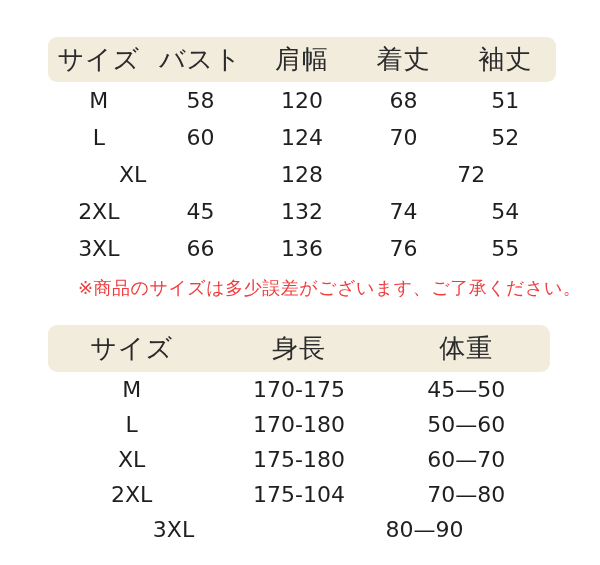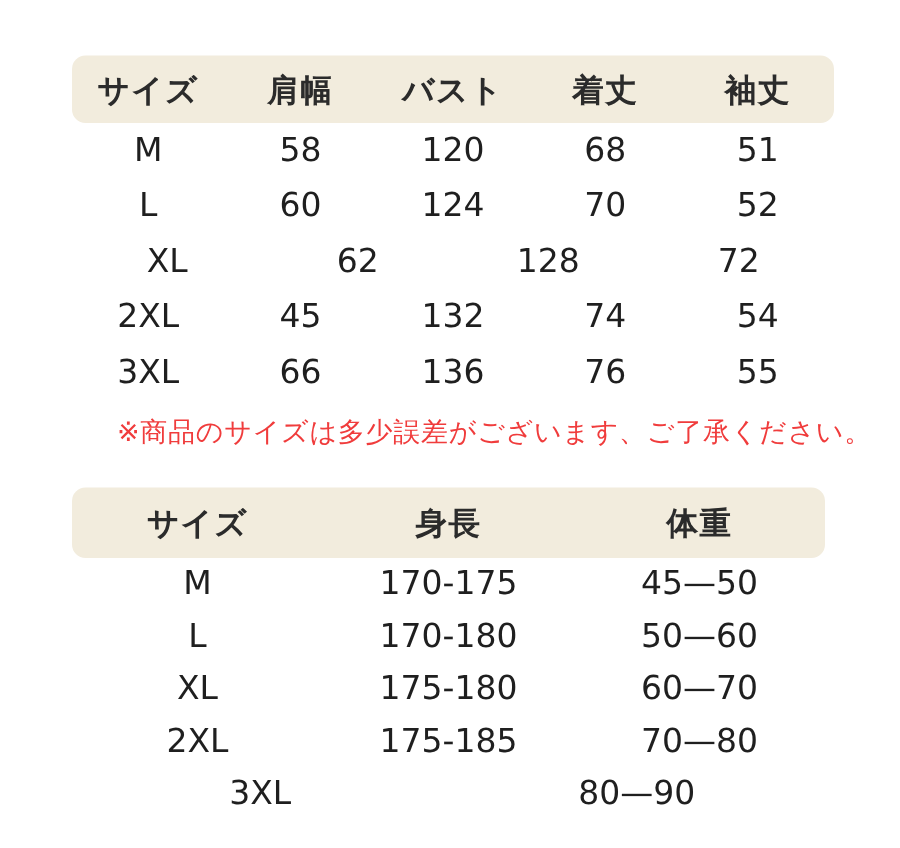--- a/index.html
+++ b/index.html
@@ -28,22 +28,22 @@
   .tbl-1 .row { height: 37px; }
   .tbl-2 .row { height: 35px; }
   .tbl-1 .row:first-of-type { margin-top: 3px; }
   .tbl-2 .row:first-of-type { margin-top: 4px; }
   .cell {
     flex: 1;
     text-align: center;
     white-space: nowrap;
   }
   .hdr-bar .cell {
-    font-size: 21px;
-    font-weight: 700;
+    font-size: 26px;
+    font-weight: 400;
     letter-spacing: 1px;
     color: var(--text, #2b2b2b);
   }
   .row .cell {
     font-size: 22px;
     font-weight: 500;
     color: #1f1f1f;
   }
   .note {
     position: absolute;
@@ -57,42 +57,41 @@
   }
 </style>
 </head>
 <body>
 
 <div class="page">
 
   <div class="tbl tbl-1">
     <div class="hdr-bar">
       <div class="cell">サイズ</div>
+      <div class="cell">バスト</div>
       <div class="cell">肩幅</div>
-      <div class="cell">バスト</div>
       <div class="cell">着丈</div>
       <div class="cell">袖丈</div>
     </div>
     <div class="row">
       <div class="cell">M</div>
       <div class="cell">58</div>
       <div class="cell">120</div>
       <div class="cell">68</div>
       <div class="cell">51</div>
     </div>
     <div class="row">
       <div class="cell">L</div>
       <div class="cell">60</div>
       <div class="cell">124</div>
       <div class="cell">70</div>
       <div class="cell">52</div>
     </div>
     <div class="row">
       <div class="cell">XL</div>
-      <div class="cell">62</div>
       <div class="cell">128</div>
       <div class="cell">72</div>
     </div>
     <div class="row">
       <div class="cell">2XL</div>
       <div class="cell">45</div>
       <div class="cell">132</div>
       <div class="cell">74</div>
       <div class="cell">54</div>
     </div>
@@ -123,21 +122,21 @@
       <div class="cell">170-180</div>
       <div class="cell">50—60</div>
     </div>
     <div class="row">
       <div class="cell">XL</div>
       <div class="cell">175-180</div>
       <div class="cell">60—70</div>
     </div>
     <div class="row">
       <div class="cell">2XL</div>
-      <div class="cell">175-185</div>
+      <div class="cell">175-104</div>
       <div class="cell">70—80</div>
     </div>
     <div class="row">
       <div class="cell">3XL</div>
       <div class="cell">80—90</div>
     </div>
   </div>
 
 </div>
 

